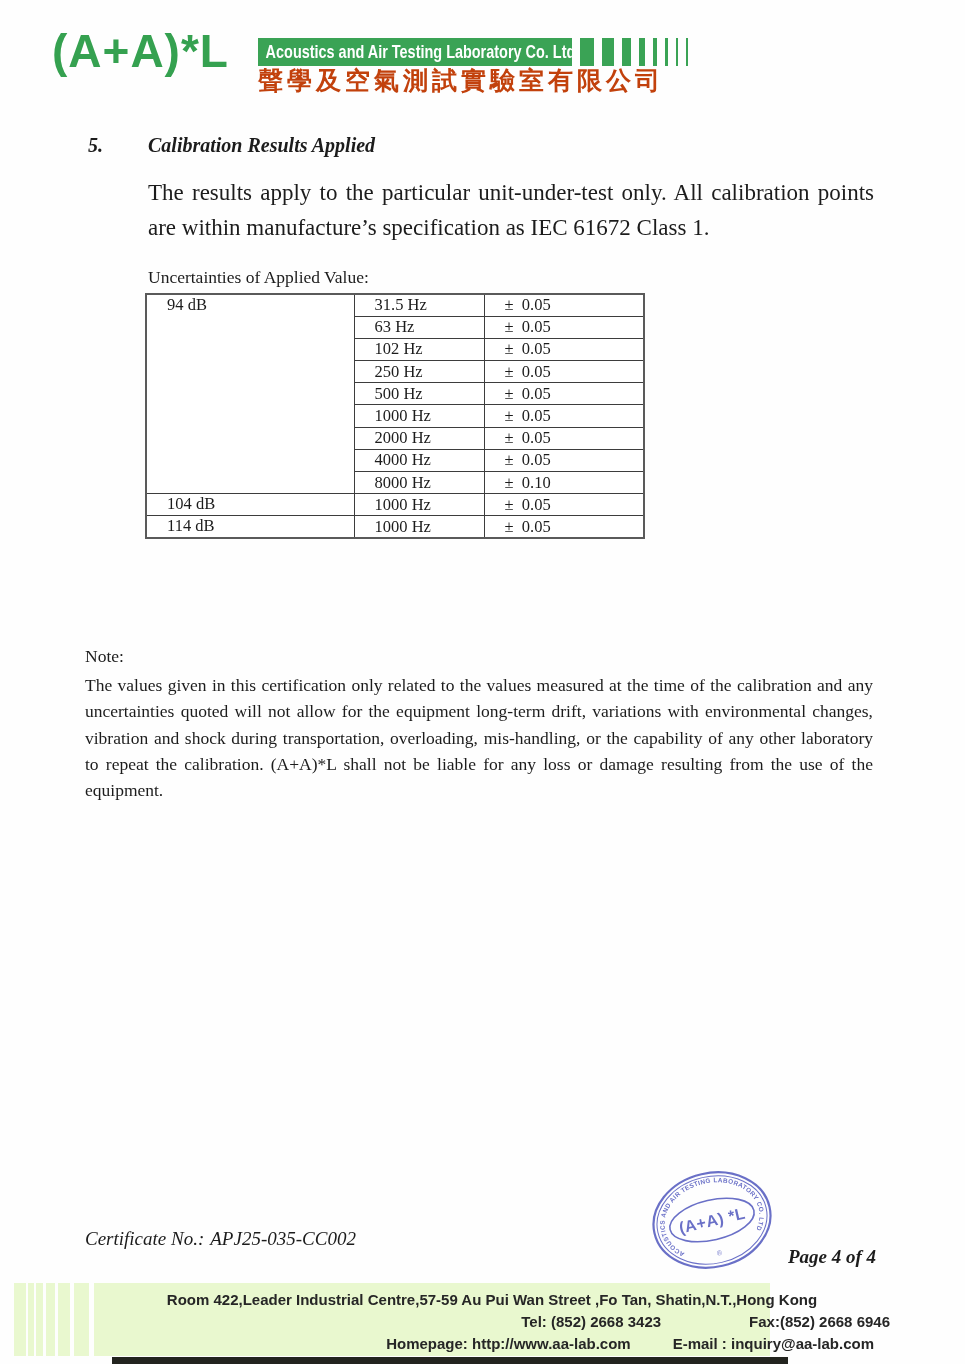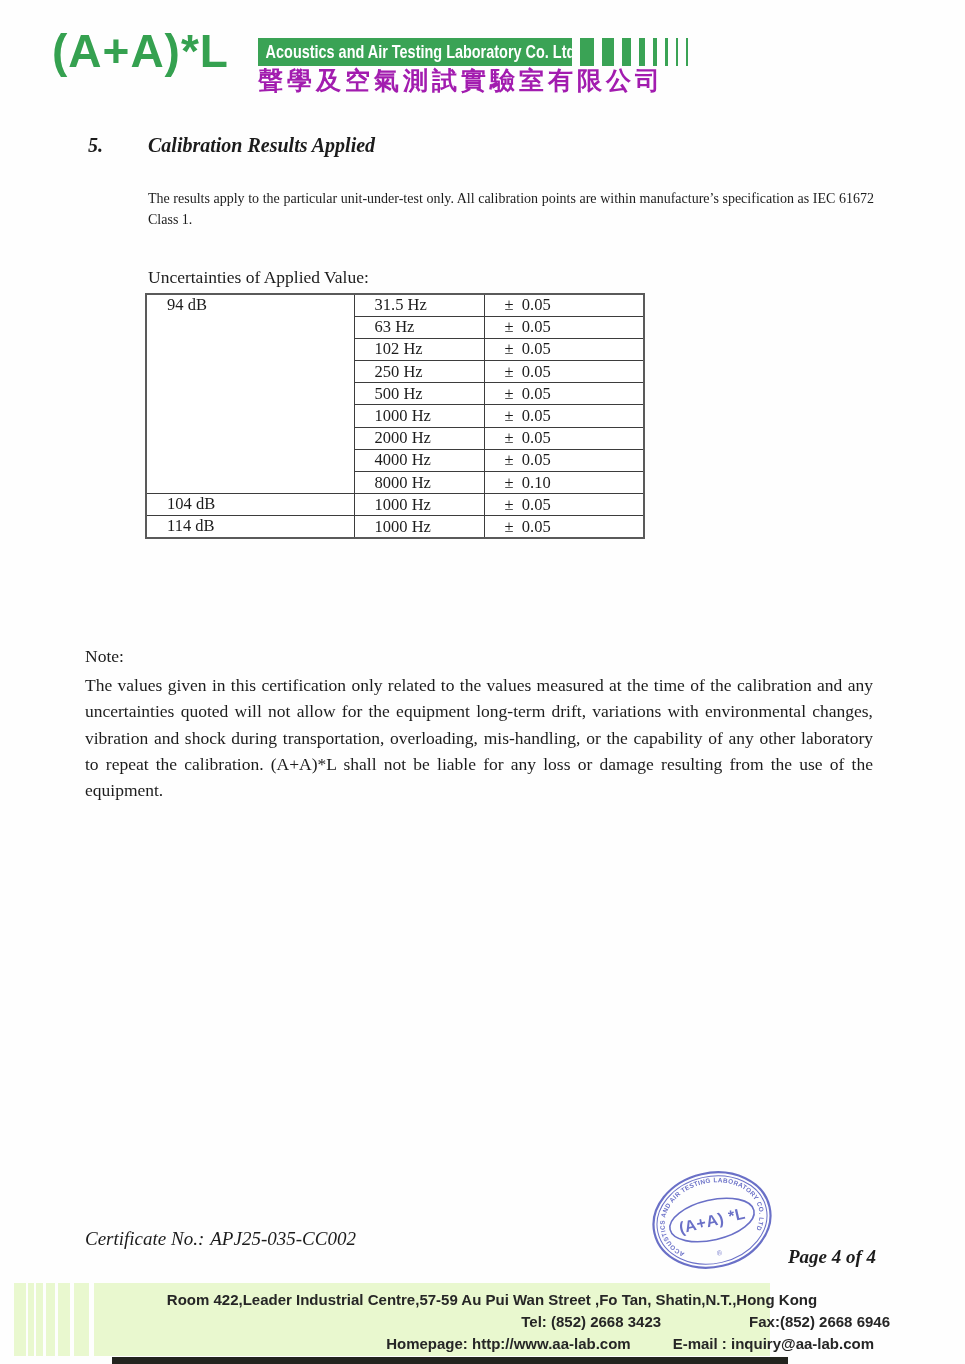--- a/index.html
+++ b/index.html
@@ -19,33 +19,33 @@
     position:absolute; left:258px; top:38px; width:314px; height:28px;
     background:#3aa355; overflow:hidden;
   }
   .banner-text {
     display:inline-block; white-space:nowrap; color:#ffffff;
     font-family:"Liberation Sans", sans-serif; font-weight:bold; font-size:19px;
     line-height:28px; padding-left:10px;
     transform:scaleX(0.76); transform-origin:left center;
   }
   .cn-name {
-    position:absolute; left:258px; top:64px; color:#a21caf;
+    position:absolute; left:258px; top:64px; color:#c2410c;
     font-family:"Liberation Sans", sans-serif; font-weight:bold;
     font-size:25px; letter-spacing:4px; white-space:nowrap;
   }
   .hbars { position:absolute; left:580px; top:38px; height:28px; display:flex; gap:8px; }
   .hbar { background:#3aa355; height:28px; }
 
   
   .sec-num   { position:absolute; left:88px;  top:134px; font-size:20px; font-weight:bold; font-style:italic; }
   .sec-title { position:absolute; left:148px; top:134px; font-size:20px; font-weight:bold; font-style:italic; }
   .para-main {
-    position:absolute; left:148px; top:188px; width:726px;
-    font-size:14px; line-height:1.5; text-align:justify;
+    position:absolute; left:148px; top:176px; width:726px;
+    font-size:23px; line-height:1.5; text-align:justify;
   }
   .tbl-caption { position:absolute; left:148px; top:251px; font-size:17.5px;margin-top:16px; }
 
   
   .unc-table-wrap { position:absolute; left:145px; top:293px; }
   table.unc { border-collapse:collapse; border:2.5px solid #5a5a5a; background:#fff; }
   table.unc td {
     border:1.4px solid #3d3d3d; font-size:16.5px; height:22.2px;
     padding:0 20px; font-family:"Liberation Serif", serif; color:#1c1c1c;
   }

